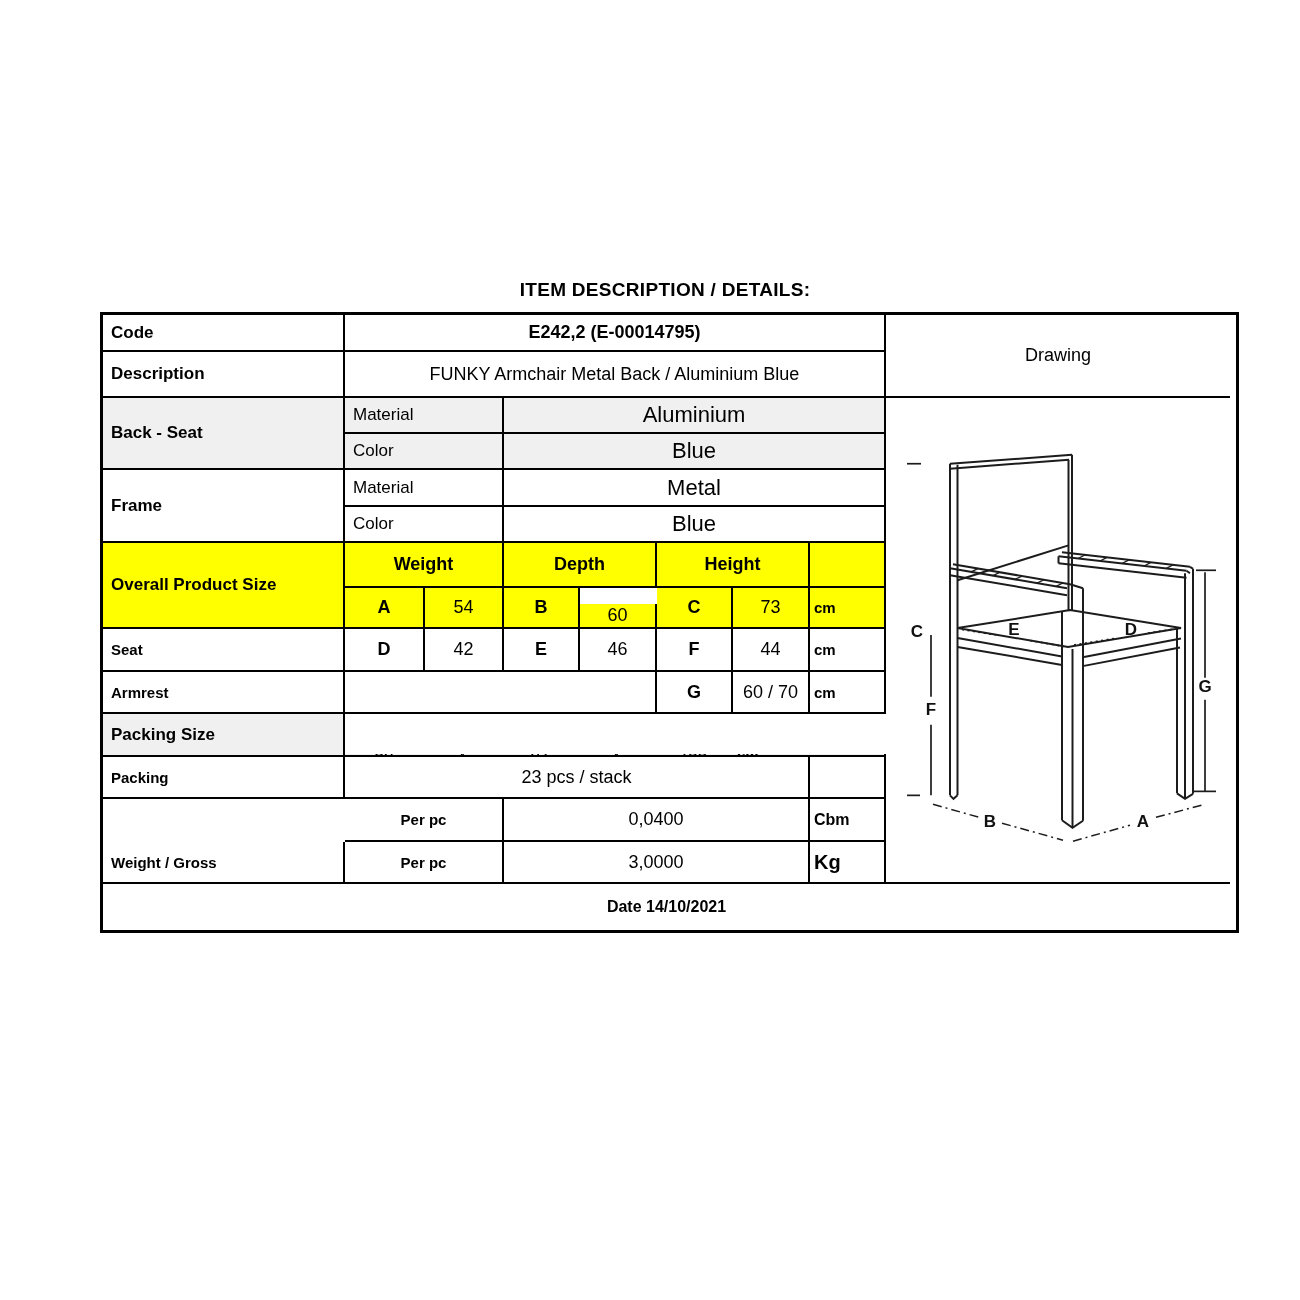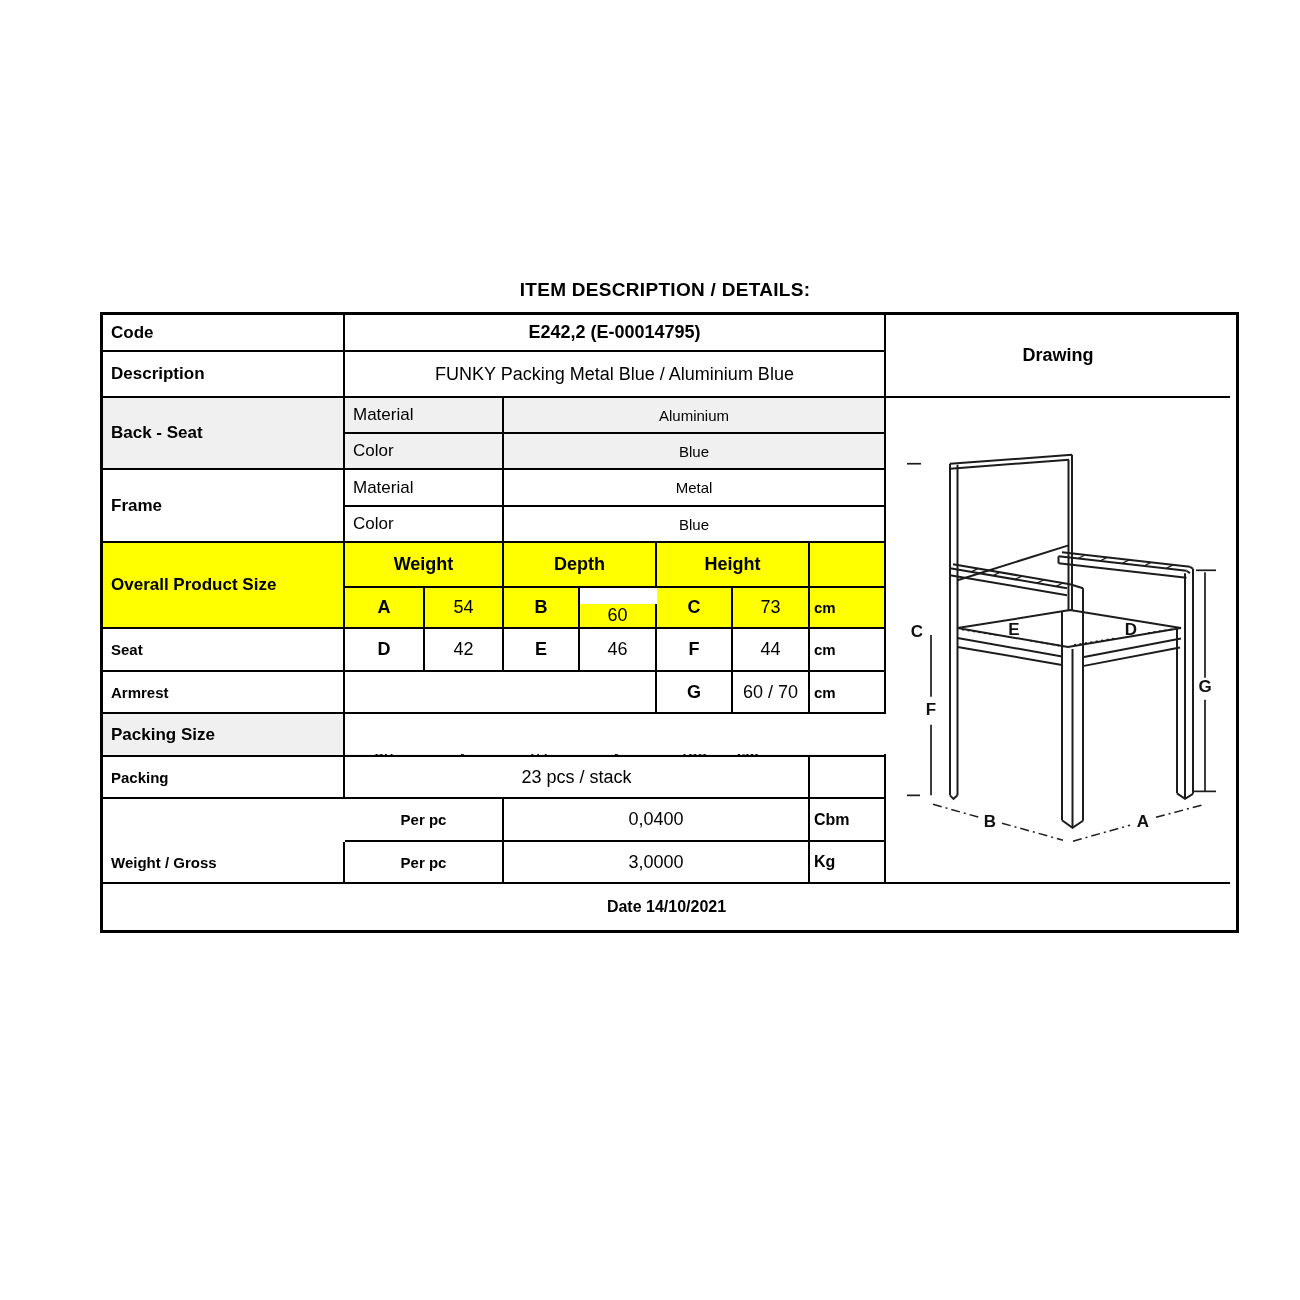--- a/index.html
+++ b/index.html
@@ -20,44 +20,44 @@
   }
   .cell{display:flex;align-items:center;box-sizing:border-box;overflow:hidden;white-space:nowrap;}
   .br{border-right:2px solid #000;}
   .bb{border-bottom:2px solid #000;}
   .gray{background:#f0f0f0;}
   .yellow{background:#ffff00;}
   .lbl{font-weight:bold;font-size:17px;padding-left:8px;}
   .lbl-sm{font-size:15px;}
   .plain{font-size:17px;padding-left:8px;}
   .ctr{justify-content:center;text-align:center;}
-  .val{font-size:15px;}
+  .val{font-size:22px;}
   .big{font-size:18px;}
   .bold{font-weight:bold;}
   .unit{font-size:15px;font-weight:bold;padding-left:4px;}
   .ps-row{display:flex;width:100%;align-items:center;font-size:17px;}
   .ps-row .seg{text-align:center;}
   .date-cell{justify-content:center;font-size:16px;font-weight:bold;}
-  .drawing-hdr{justify-content:center;font-size:18px;font-weight:bold;}
+  .drawing-hdr{justify-content:center;font-size:18px;font-weight:normal;}
   .drawing-cell{padding:0;}
   .drawing-cell svg{display:block;width:100%;height:100%;}
 </style>
 </head>
 <body>
 
 <div class="title">ITEM DESCRIPTION / DETAILS:</div>
 
 <div class="spec-table">
 
   <div class="cell br bb lbl" style="grid-column:1;grid-row:1;">Code</div>
   <div class="cell br bb ctr val big bold" style="grid-column:2/9;grid-row:1;">E242,2 (E-00014795)</div>
   <div class="cell bb drawing-hdr" style="grid-column:9;grid-row:1/3;">Drawing</div>
 
   <div class="cell br bb lbl" style="grid-column:1;grid-row:2;">Description</div>
-  <div class="cell br bb ctr val big" style="grid-column:2/9;grid-row:2;">FUNKY Packing Metal Blue / Aluminium Blue</div>
+  <div class="cell br bb ctr val big" style="grid-column:2/9;grid-row:2;">FUNKY Armchair Metal Back / Aluminium Blue</div>
 
   <div class="cell br bb lbl gray" style="grid-column:1;grid-row:3/5;">Back - Seat</div>
   <div class="cell br bb plain gray" style="grid-column:2/4;grid-row:3;">Material</div>
   <div class="cell br bb ctr val gray" style="grid-column:4/9;grid-row:3;">Aluminium</div>
   <div class="cell br bb plain gray" style="grid-column:2/4;grid-row:4;">Color</div>
   <div class="cell br bb ctr val gray" style="grid-column:4/9;grid-row:4;">Blue</div>
 
   <div class="cell bb drawing-cell" style="grid-column:9;grid-row:3/15;">
     <svg viewBox="0 0 344 486" preserveAspectRatio="none">
 
@@ -208,17 +208,17 @@
   <div class="cell br bb ctr val big" style="grid-column:2/8;grid-row:12;">23 pcs / stack</div>
   <div class="cell br bb" style="grid-column:8;grid-row:12;"></div>
 
   <div class="cell br bb ctr bold" style="grid-column:2/4;grid-row:13;font-size:15px;">Per pc</div>
   <div class="cell br bb ctr val big" style="grid-column:4/8;grid-row:13;">0,0400</div>
   <div class="cell br bb bold" style="grid-column:8;grid-row:13;font-size:16px;padding-left:4px;">Cbm</div>
 
   <div class="cell br bb lbl lbl-sm" style="grid-column:1;grid-row:14;">Weight / Gross</div>
   <div class="cell br bb ctr bold" style="grid-column:2/4;grid-row:14;font-size:15px;">Per pc</div>
   <div class="cell br bb ctr val big" style="grid-column:4/8;grid-row:14;">3,0000</div>
-  <div class="cell br bb bold" style="grid-column:8;grid-row:14;font-size:16px;padding-left:4px;">Kg</div>
+  <div class="cell br bb bold" style="grid-column:8;grid-row:14;font-size:20px;padding-left:4px;">Kg</div>
 
   <div class="cell date-cell" style="grid-column:1/10;grid-row:15;">Date 14/10/2021</div>
 
 </div>
 
 </body></html>

